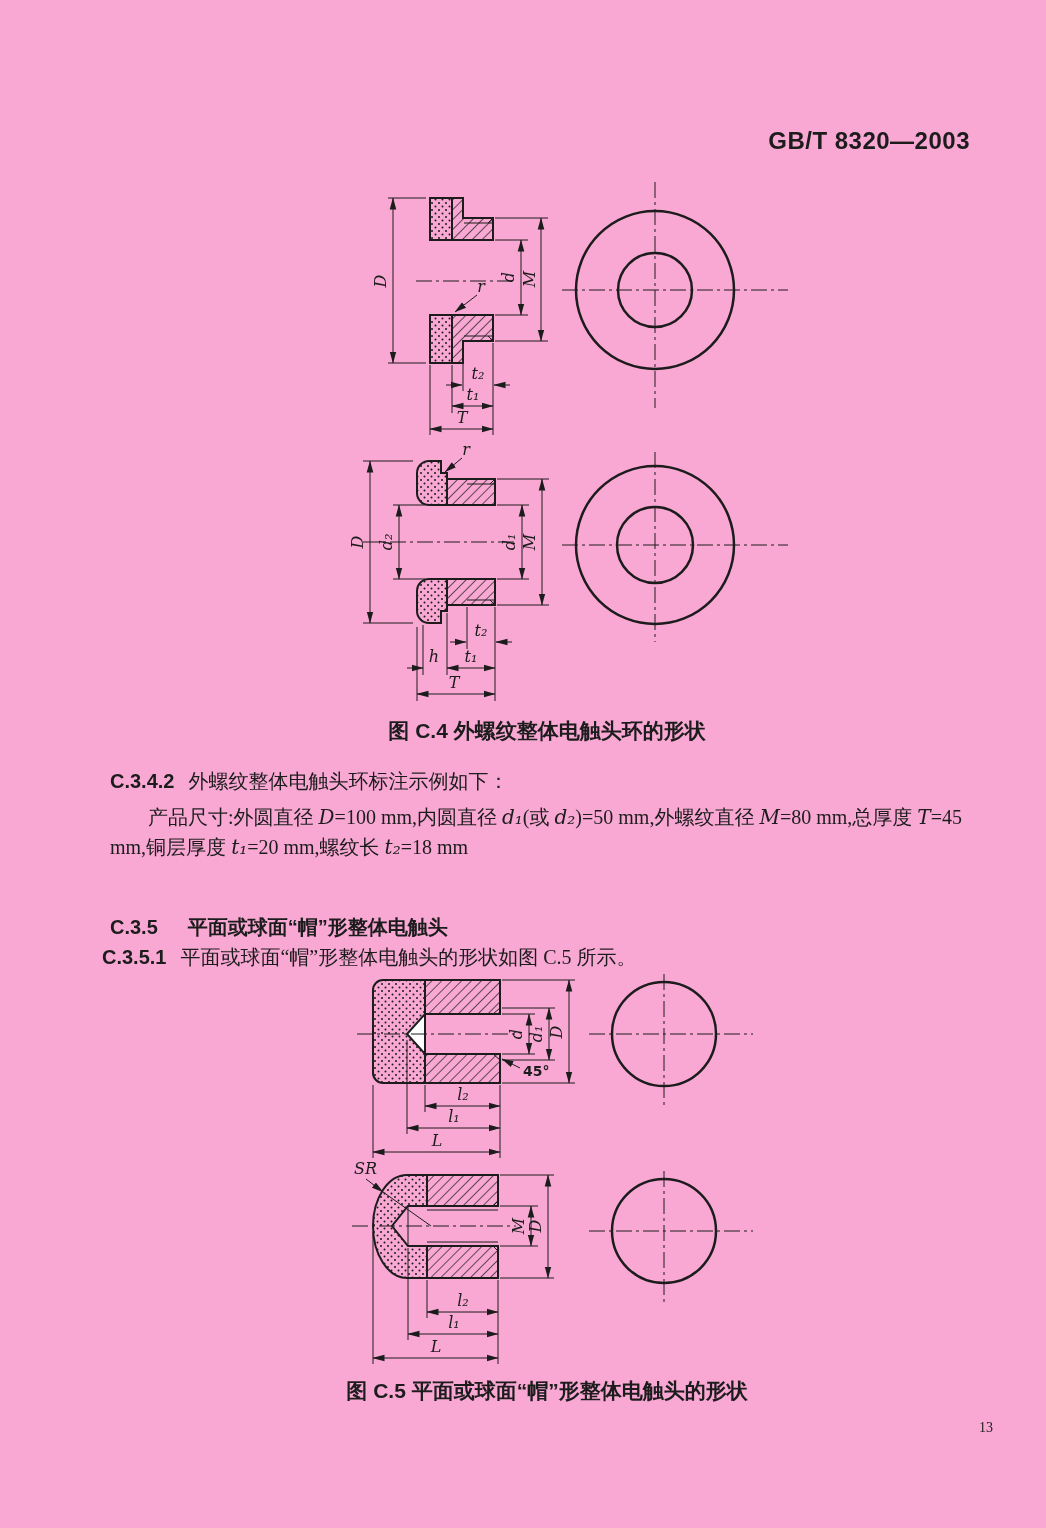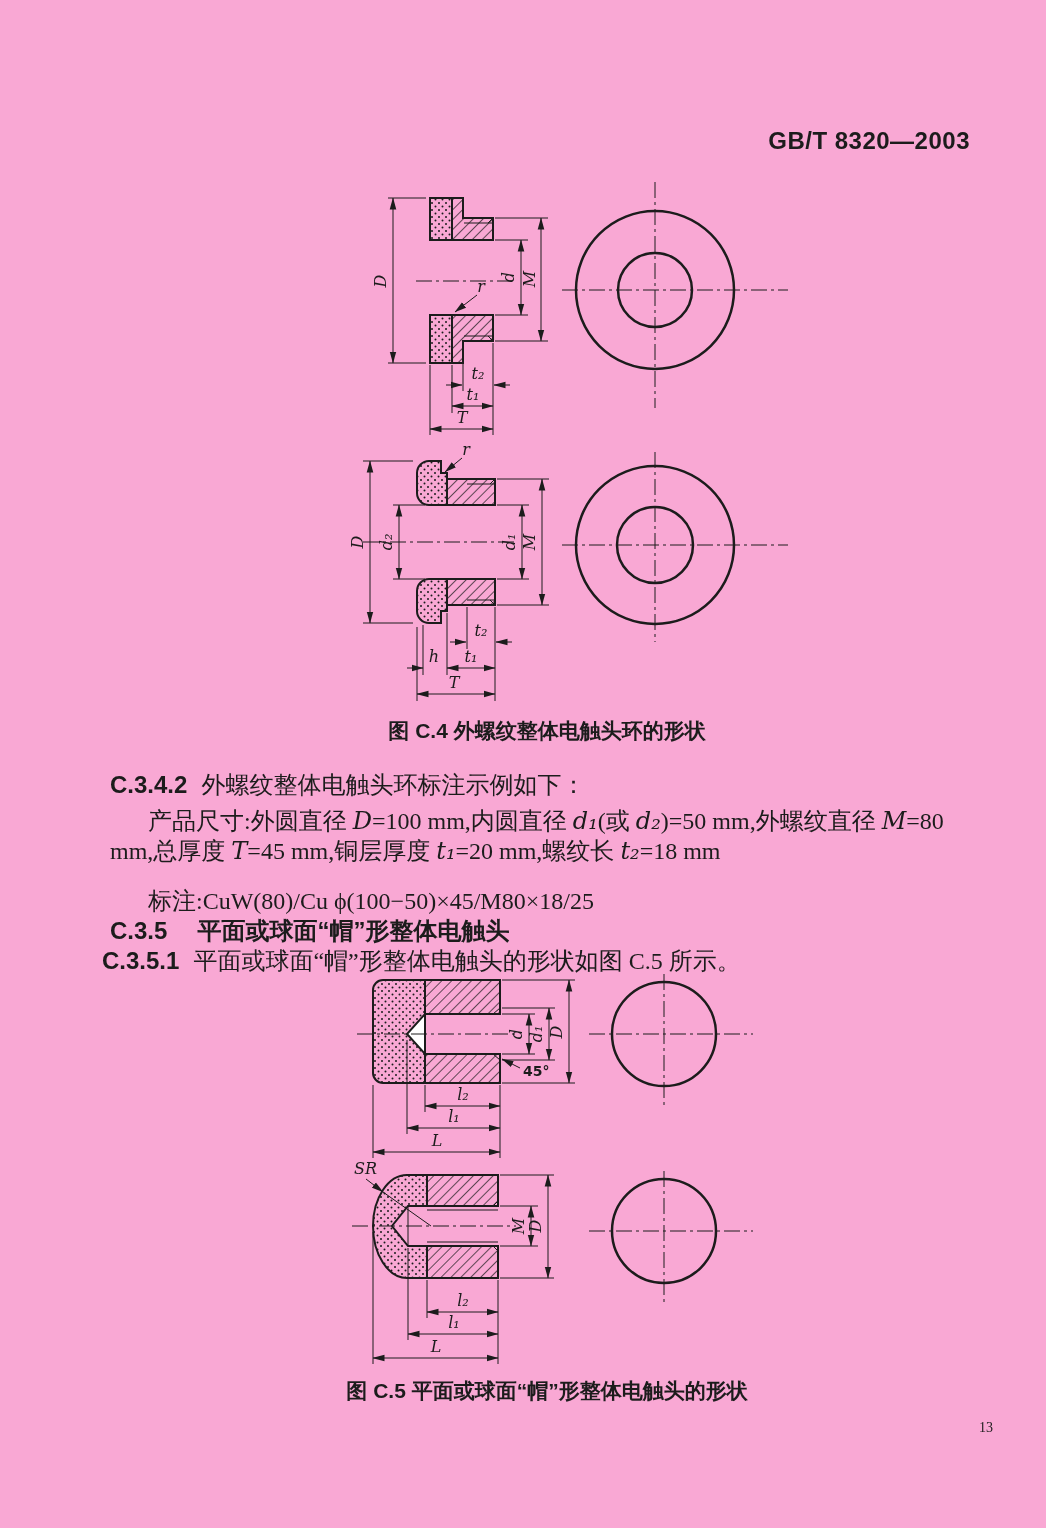--- a/index.html
+++ b/index.html
@@ -3,21 +3,21 @@
 <meta charset="utf-8">
 <style>
   html,body{margin:0;padding:0;background:#ffffff;}
   .page{position:relative;width:1046px;height:1528px;background:#f9a8d4;overflow:hidden;
         font-family:"Liberation Serif","DejaVu Serif",serif;color:#1c1c1c;}
   .abs{position:absolute;}
   .header{font-family:"Liberation Sans","DejaVu Sans",sans-serif;font-weight:700;
           font-size:24px;letter-spacing:.5px;}
   .caption{width:1046px;left:0;text-align:center;font-weight:700;font-size:21px;
            font-family:"Liberation Sans","DejaVu Sans",sans-serif;padding-left:24px;}
-  .bt{font-size:24px;line-height:30px;}
+  .bt{font-size:20px;line-height:30px;}
   .num{font-family:"Liberation Sans","DejaVu Sans",sans-serif;font-weight:700;margin-right:14px;}
   .hbold{font-family:"Liberation Sans","DejaVu Sans",sans-serif;font-weight:700;margin-left:16px;}
   .var{font-style:italic;font-family:"DejaVu Serif","Liberation Serif",serif;}
   .pageno{font-size:14px;}
   
   svg{overflow:visible;}
   .dotsF{fill:url(#pDots);stroke:#1c1c1c;stroke-width:2;}
   .hatchF{fill:url(#pHatch);stroke:#1c1c1c;stroke-width:2;}
   .whiteF{fill:#fff;stroke:#1c1c1c;stroke-width:2;}
   .thin{stroke:#1c1c1c;stroke-width:1;fill:none;}
@@ -157,21 +157,20 @@
   </svg>
 
   <div class="abs caption" style="top:717px;">图 C.4  外螺纹整体电触头环的形状</div>
 
   <p class="abs bt" style="top:746px;left:110px;">
     <span class="num">C.3.4.2</span><span>外螺纹整体电触头环标注示例如下：</span>
   </p>
   <p class="abs bt" style="top:782px;left:110px;width:860px;text-indent:38px;">
     <span>产品尺寸:外圆直径 </span><span class="var">D</span><span>=100 mm,内圆直径 </span><span class="var">d₁</span><span>(或 </span><span class="var">d₂</span><span>)=50 mm,外螺纹直径 </span><span class="var">M</span><span>=80 mm,总厚度 </span><span class="var">T</span><span>=45 mm,铜层厚度 </span><span class="var">t₁</span><span>=20 mm,螺纹长 </span><span class="var">t₂</span><span>=18 mm</span>
   </p>
-  <p class="abs bt" style="top:862px;left:148px;">标注:CuW(80)/Cu ϕ(100−50)×45/M80×18/25</p>
   <p class="abs bt" style="top:892px;left:110px;">
     <span class="num">C.3.5</span><span class="hbold">平面或球面“帽”形整体电触头</span>
   </p>
   <p class="abs bt" style="top:922px;left:102px;">
     <span class="num">C.3.5.1</span><span>平面或球面“帽”形整体电触头的形状如图 C.5 所示。</span>
   </p>
 
   <svg class="abs" style="left:345px;top:968px;" width="255" height="205" viewBox="0 0 255 205">
     <g>
       <path class="dotsF" d="M38,12 L80,12 L80,115 L38,115 A10 10 0 0 1 28,105 L28,22 A10 10 0 0 1 38,12 Z"></path>

